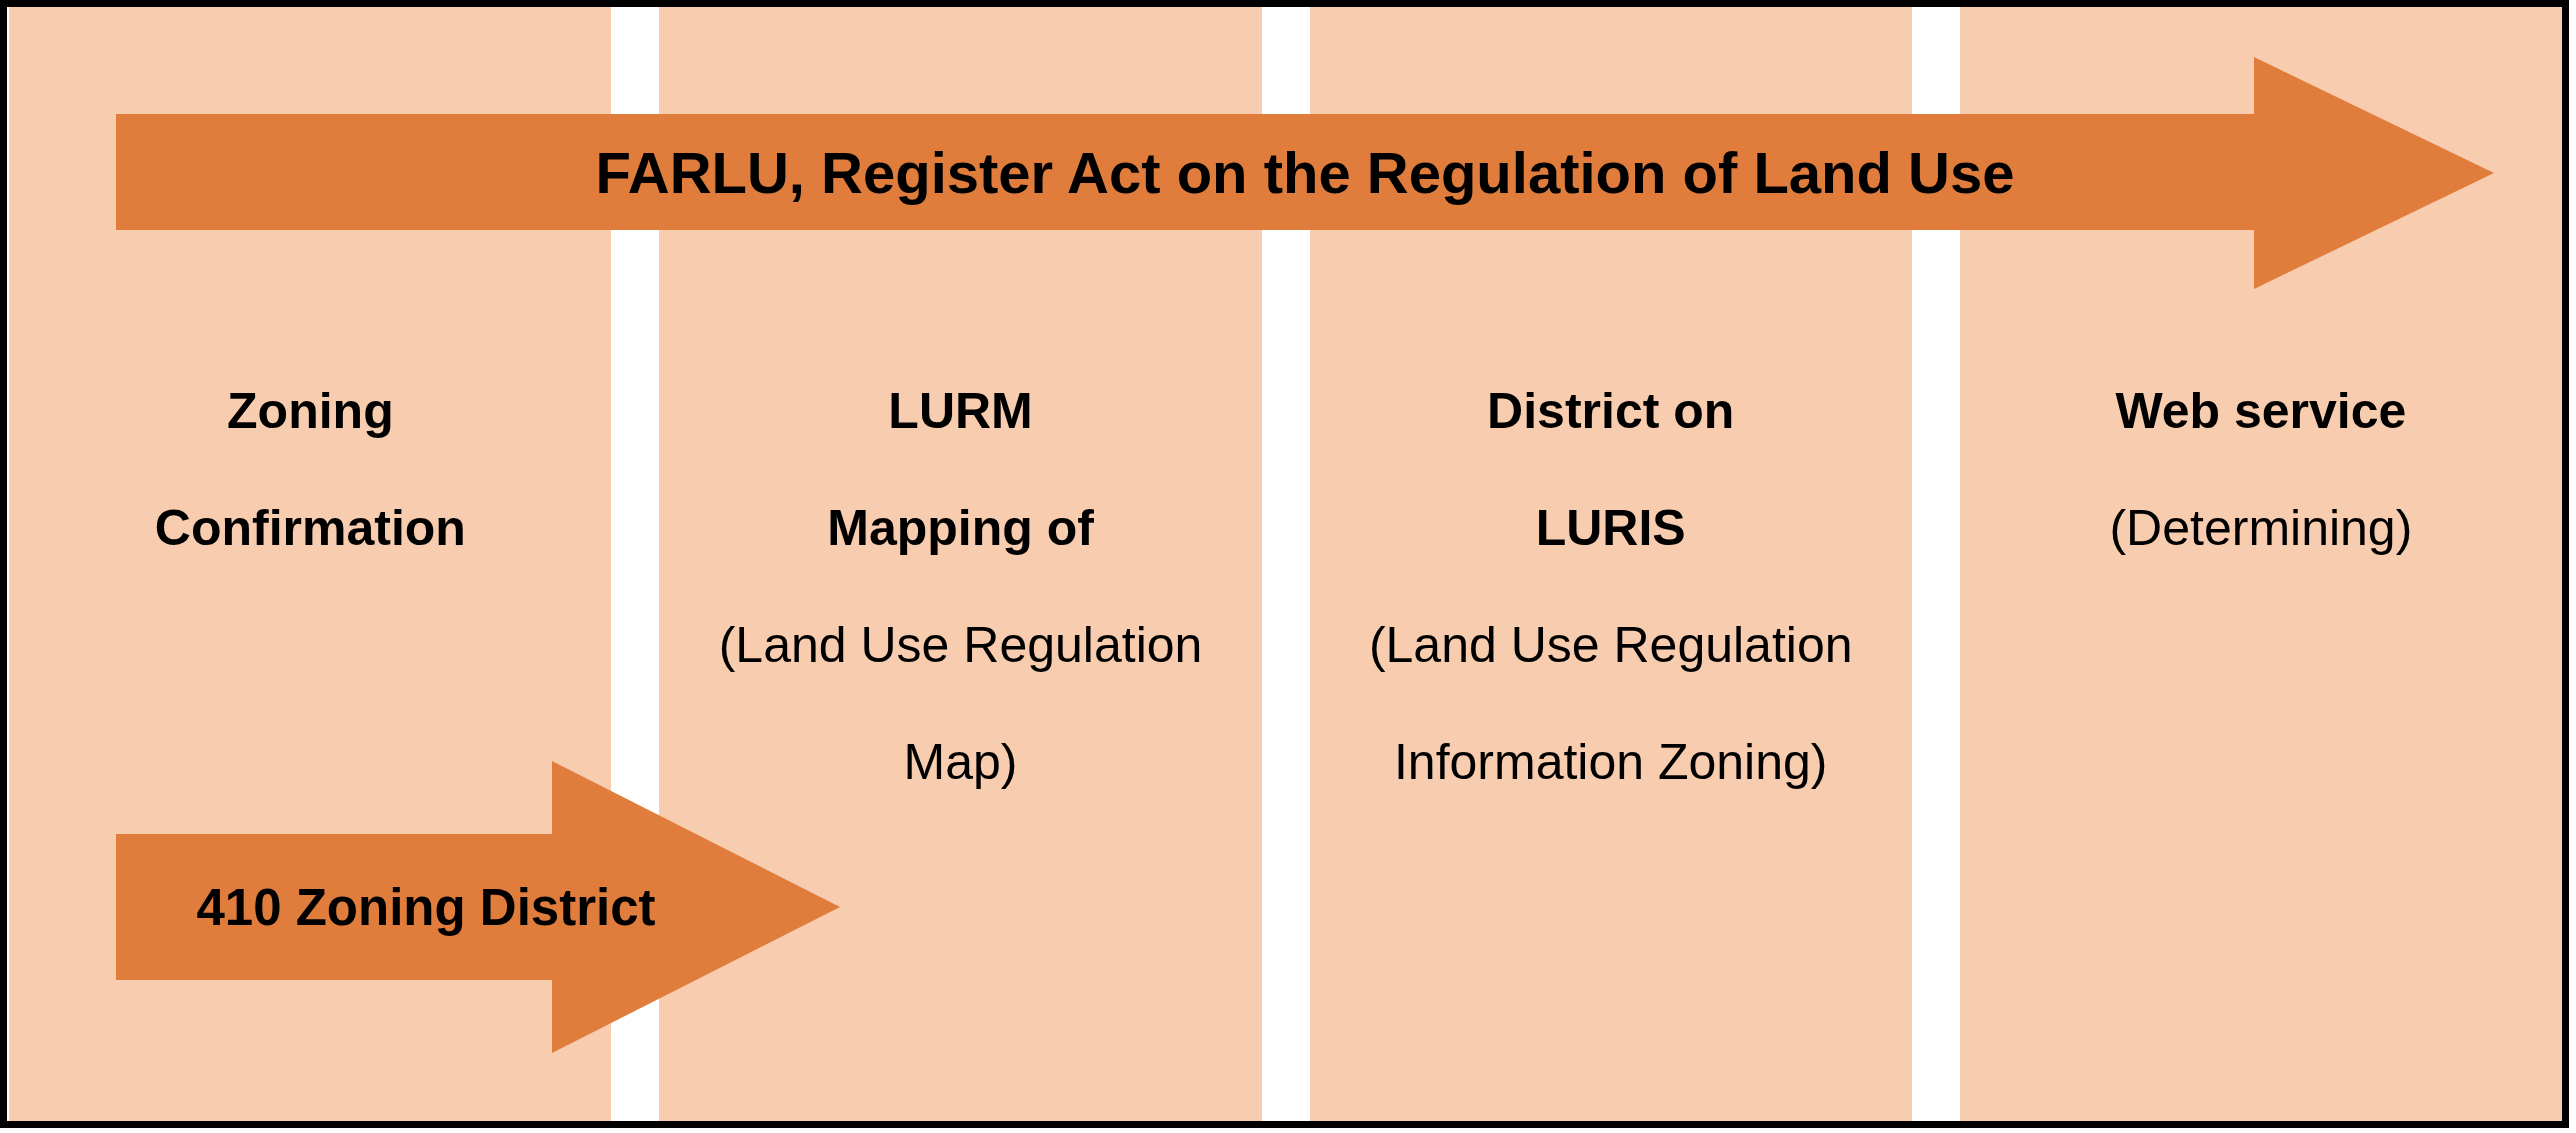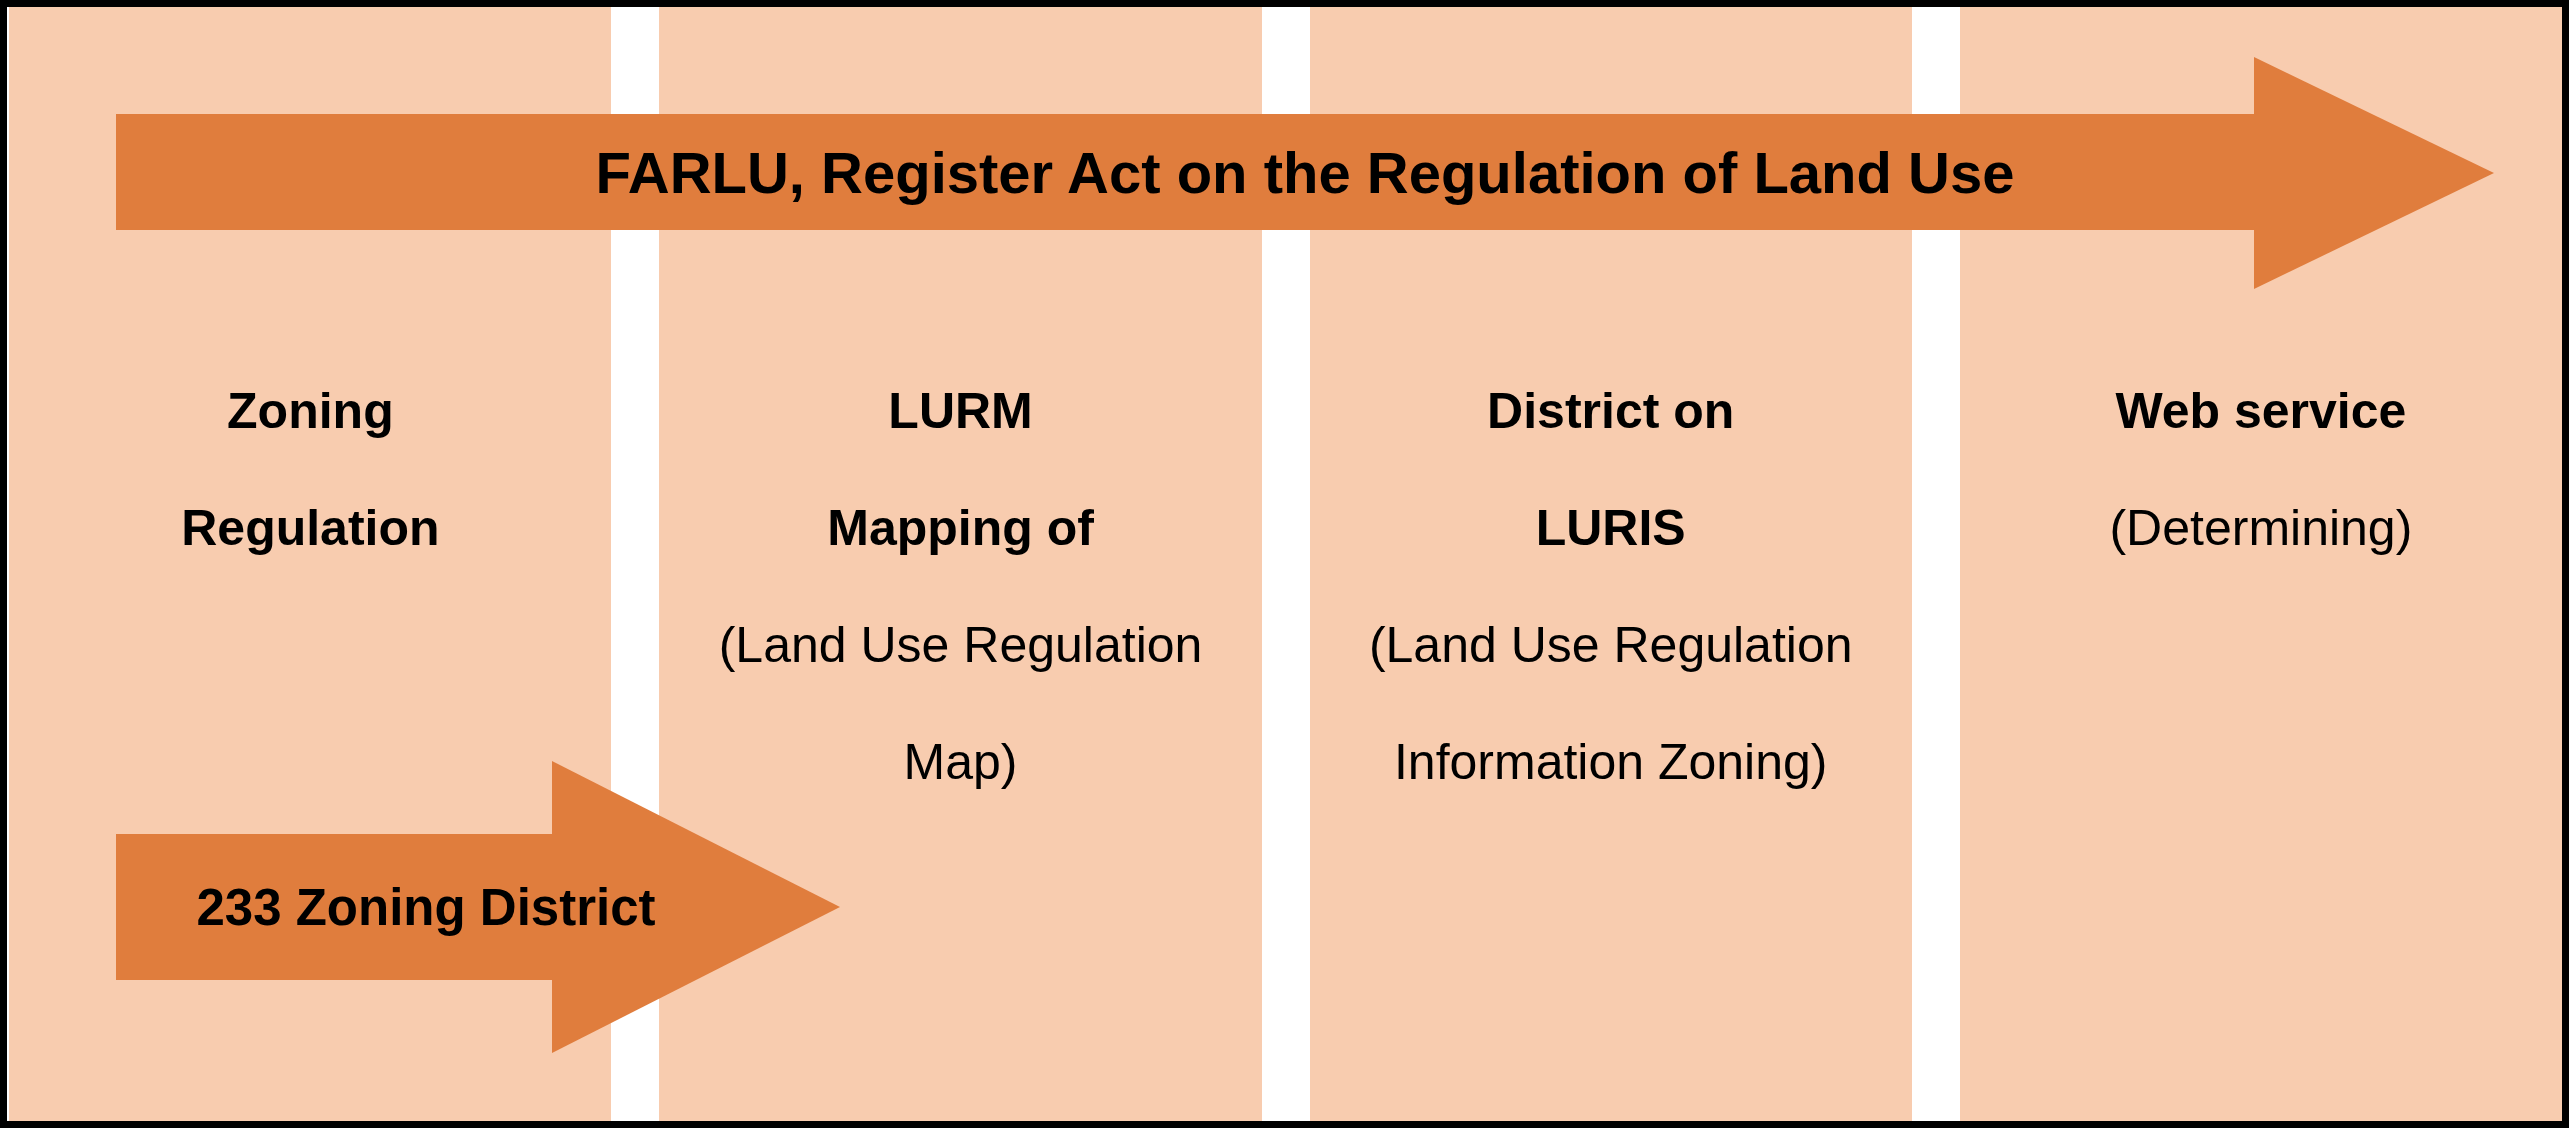--- a/index.html
+++ b/index.html
@@ -84,21 +84,21 @@
 </head>
 <body>
 
 <div class="canvas">
 
   <div class="frame">
 
     <div class="column">
       <div class="col-text">
         <div class="line title">Zoning</div>
-        <div class="line title">Regulation</div>
+        <div class="line title">Confirmation</div>
       </div>
     </div>
 
     <div class="column">
       <div class="col-text">
         <div class="line title">LURM</div>
         <div class="line title">Mapping of</div>
         <div class="line sub">(Land Use Regulation</div>
         <div class="line sub">Map)</div>
       </div>
@@ -124,17 +124,17 @@
 
   <div class="arrow big-arrow">
     <div class="a-body"></div>
     <div class="a-head"></div>
     <div class="a-label">FARLU, Register Act on the Regulation of Land Use</div>
   </div>
 
   <div class="arrow small-arrow">
     <div class="a-body"></div>
     <div class="a-head"></div>
-    <div class="a-label">233 Zoning District</div>
+    <div class="a-label">410 Zoning District</div>
   </div>
 
 </div>
 
 
 </body></html>

